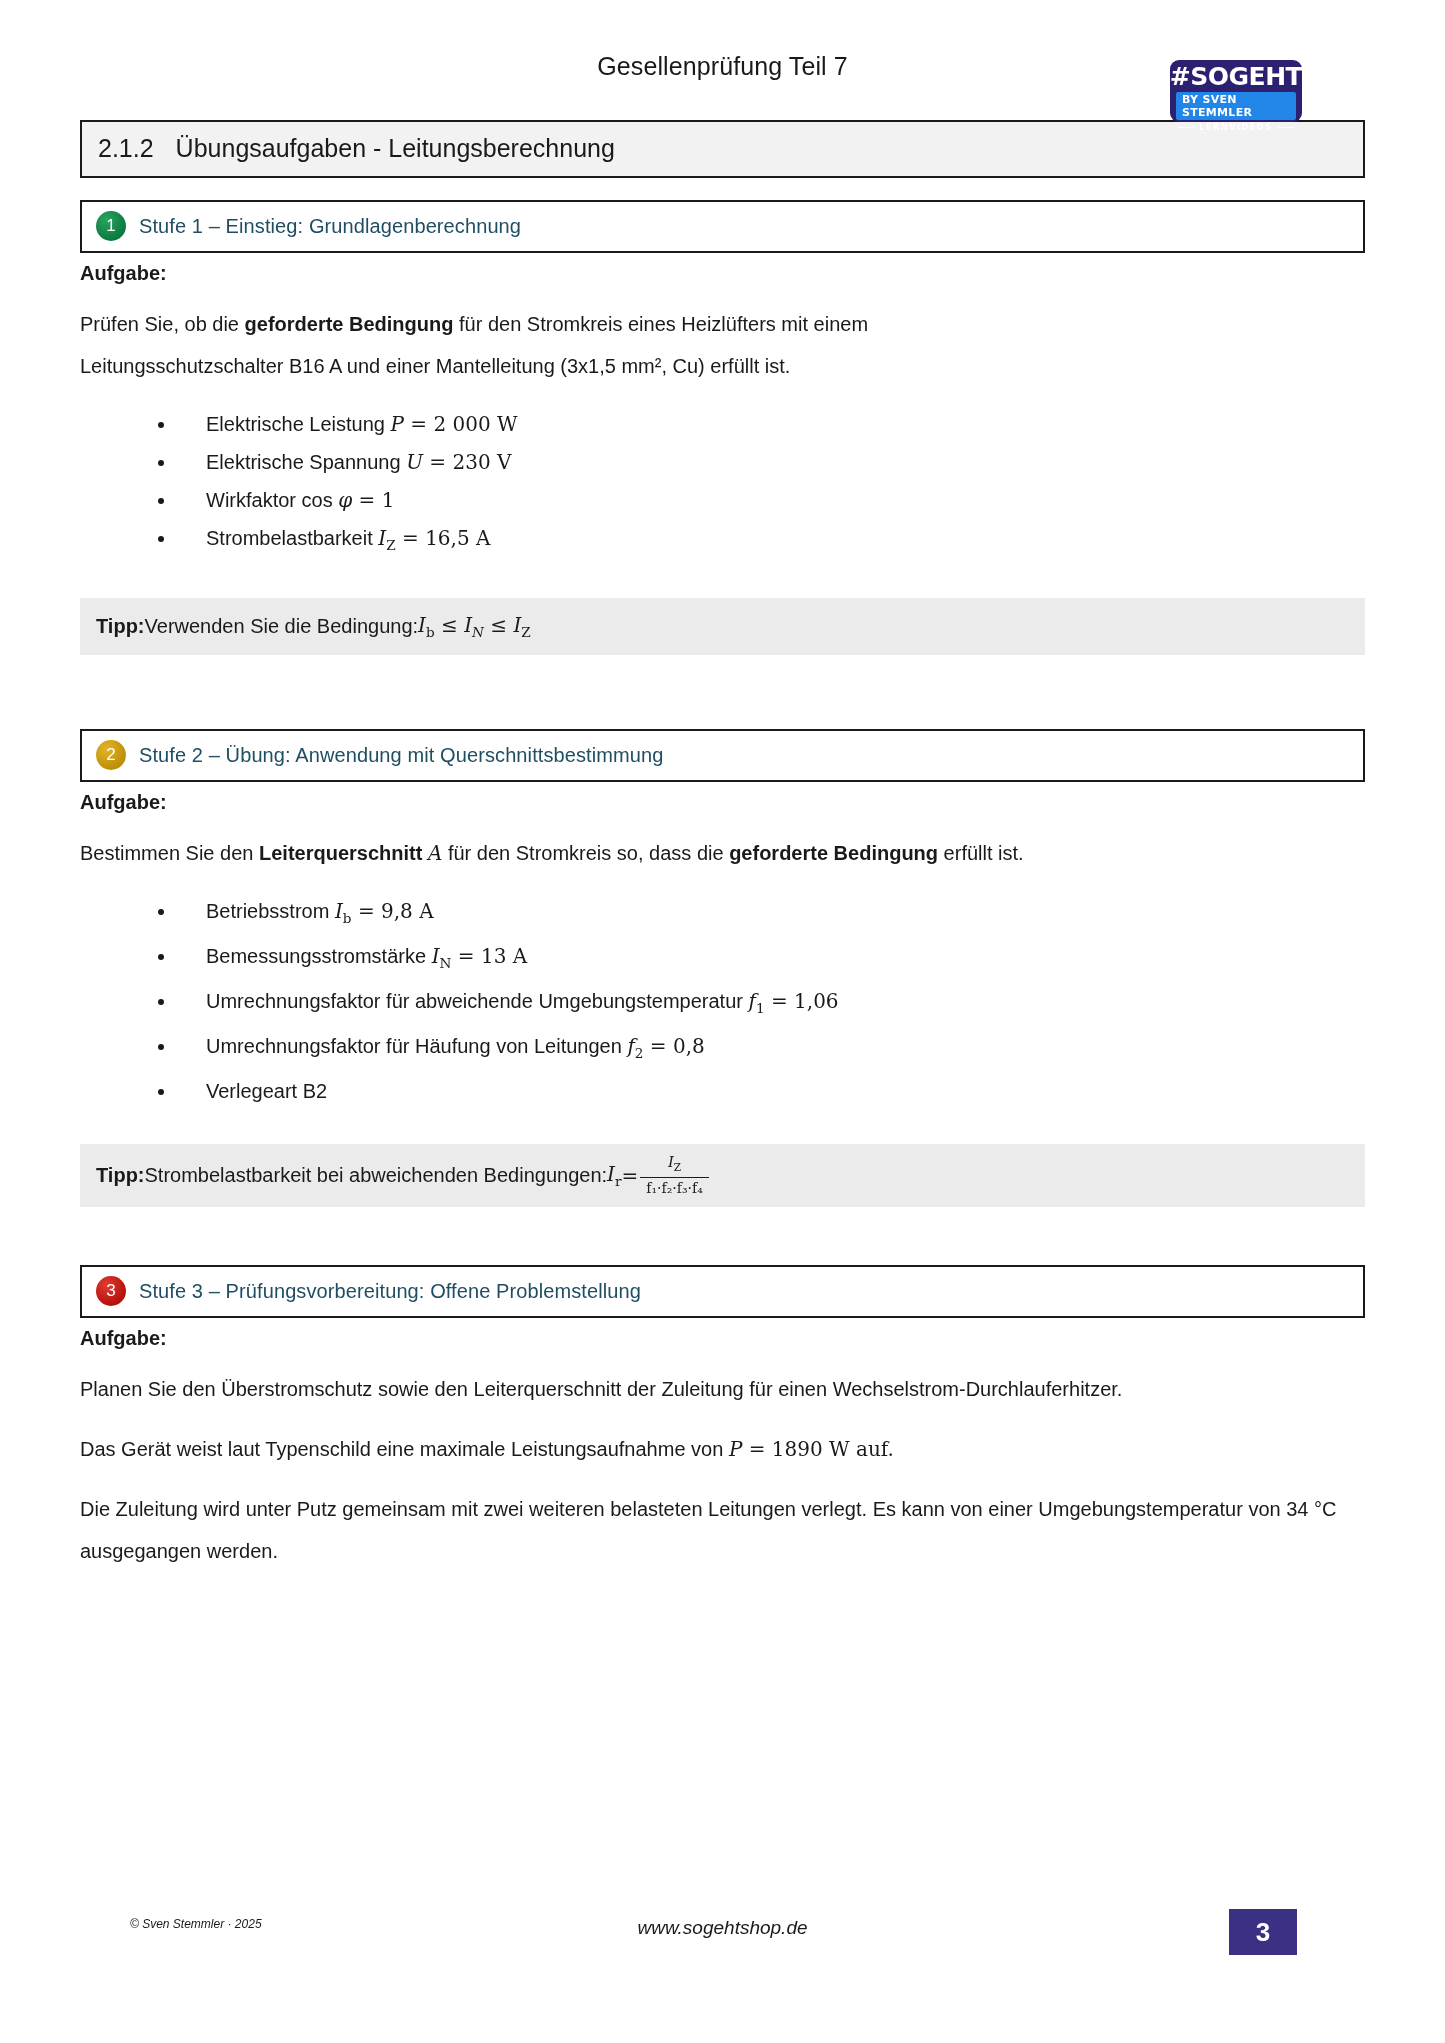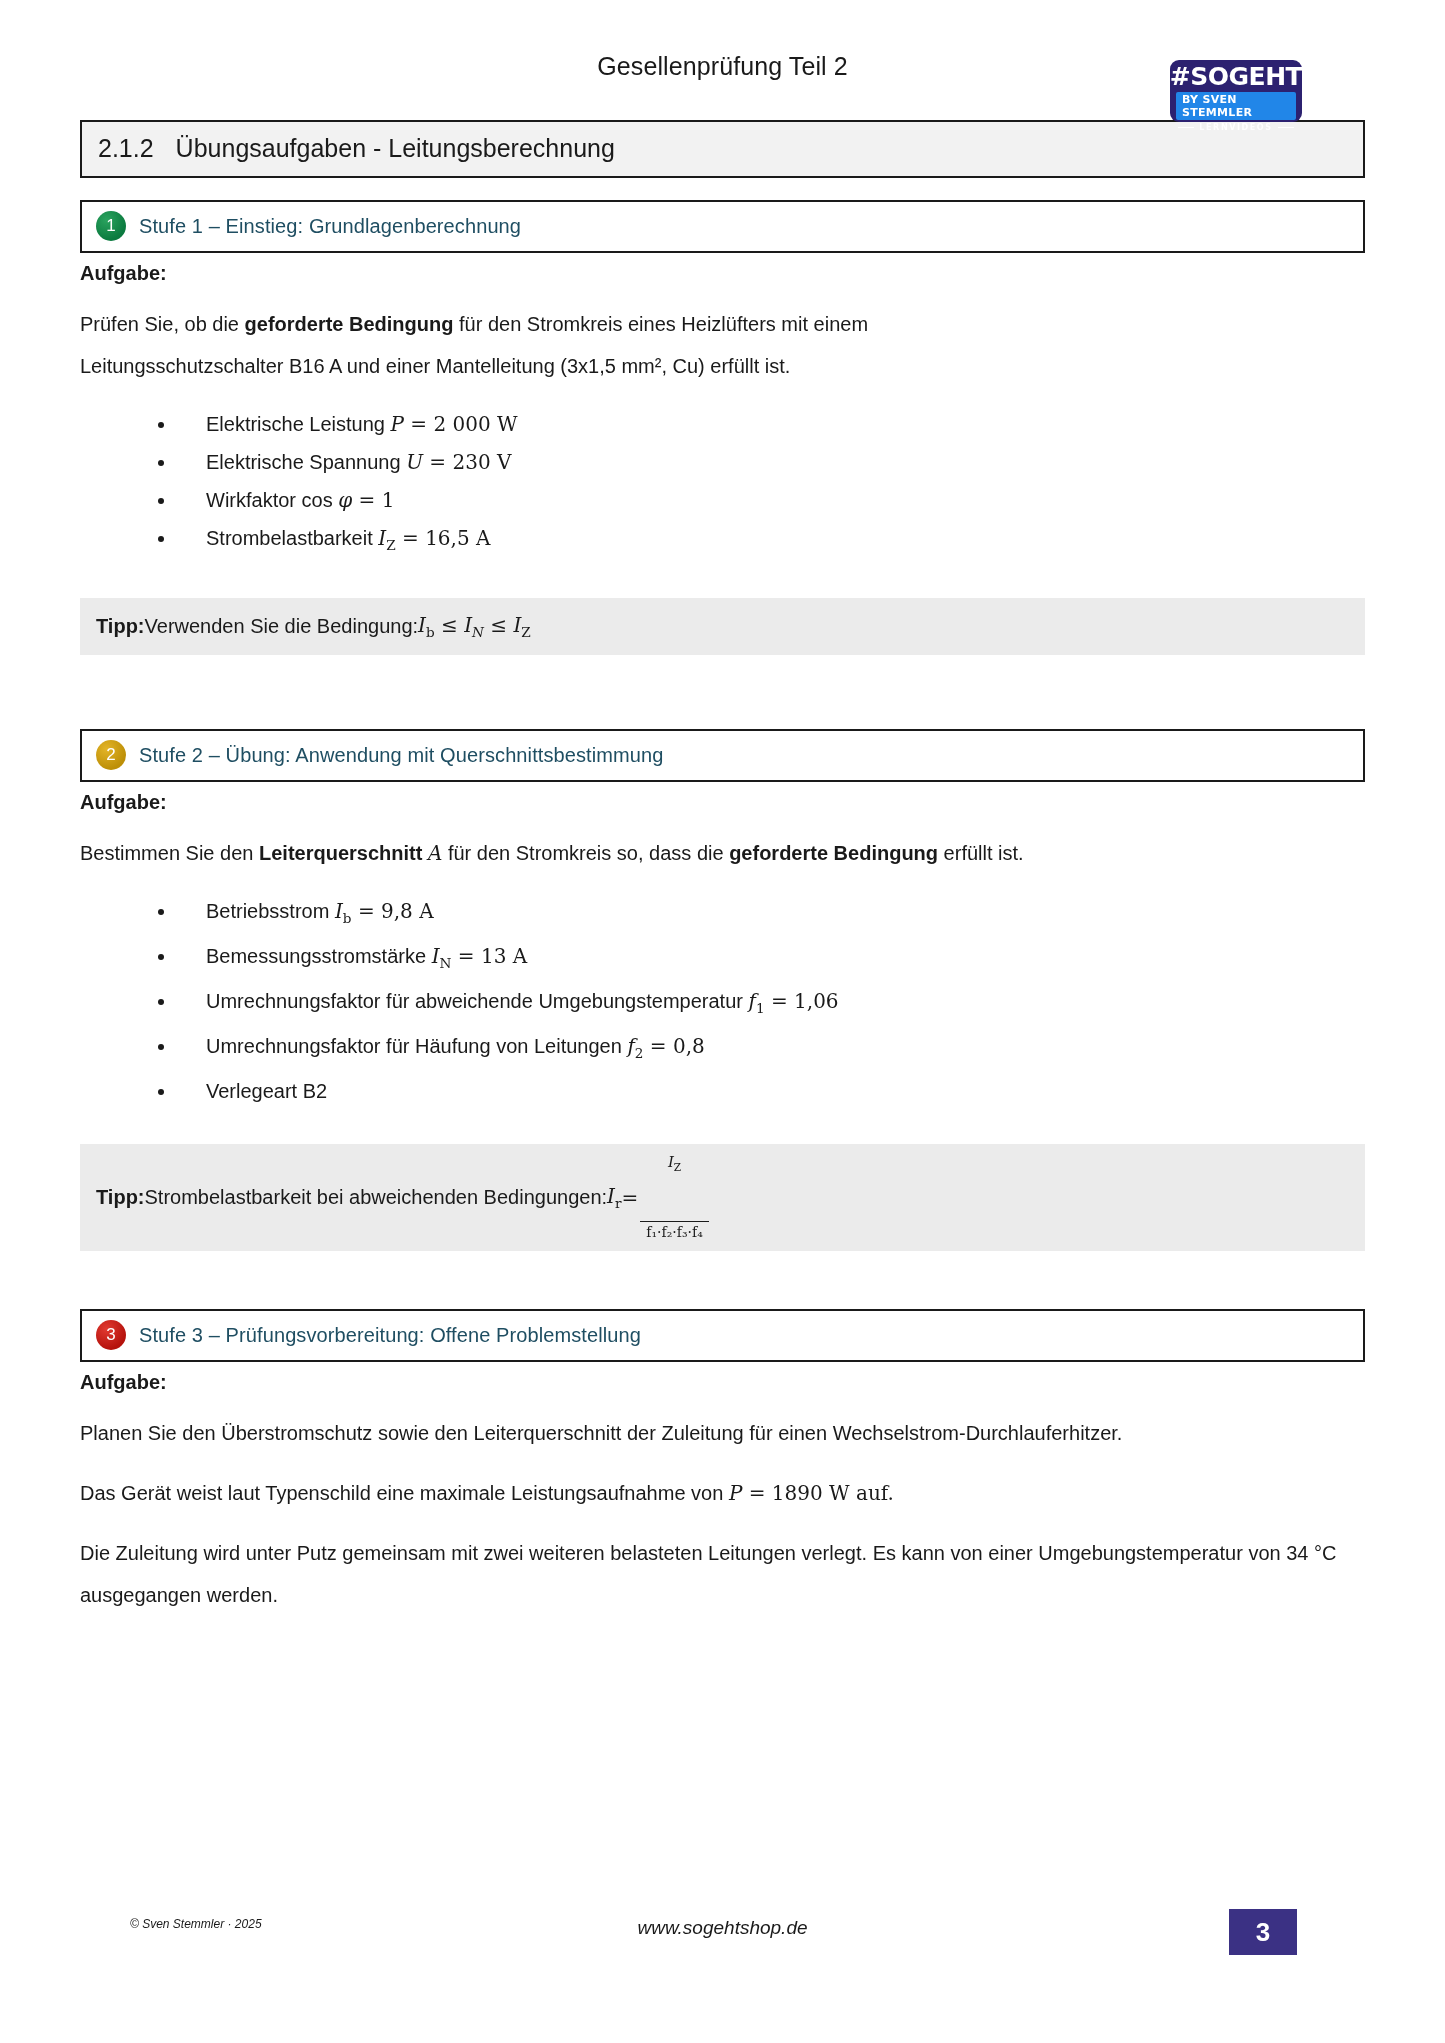--- a/index.html
+++ b/index.html
@@ -189,21 +189,20 @@
   }
   .tipp.tall { padding: 10px 16px 10px 16px; }
 
   .frac {
     display: inline-flex;
     flex-direction: column;
     align-items: center;
     vertical-align: middle;
     margin: 0 2px;
     font-family: "DejaVu Serif", serif;
-    gap: 44px;
   }
   .frac .numer {
     font-size: 15px;
     font-style: italic;
     padding: 0 6px 1px 6px;
     line-height: 17px;
   }
   .frac .denom {
     font-size: 14px;
     border-top: 1.6px solid #1a1a1a;
@@ -256,21 +255,21 @@
     align-items: center;
     justify-content: center;
   }
 </style>
 </head>
 <body>
 
 <div class="page">
 
   <div class="header">
-    <div class="header-title">Gesellenprüfung Teil 2</div>
+    <div class="header-title">Gesellenprüfung Teil 7</div>
 
     <div class="logo">
       <div class="logo-main">#SOGEHT</div>
       <div class="logo-sub">BY SVEN STEMMLER</div>
       <div class="logo-foot">
         <span class="rule"></span>
         <span class="txt">LERNVIDEOS</span>
         <span class="rule"></span>
       </div>
     </div>

